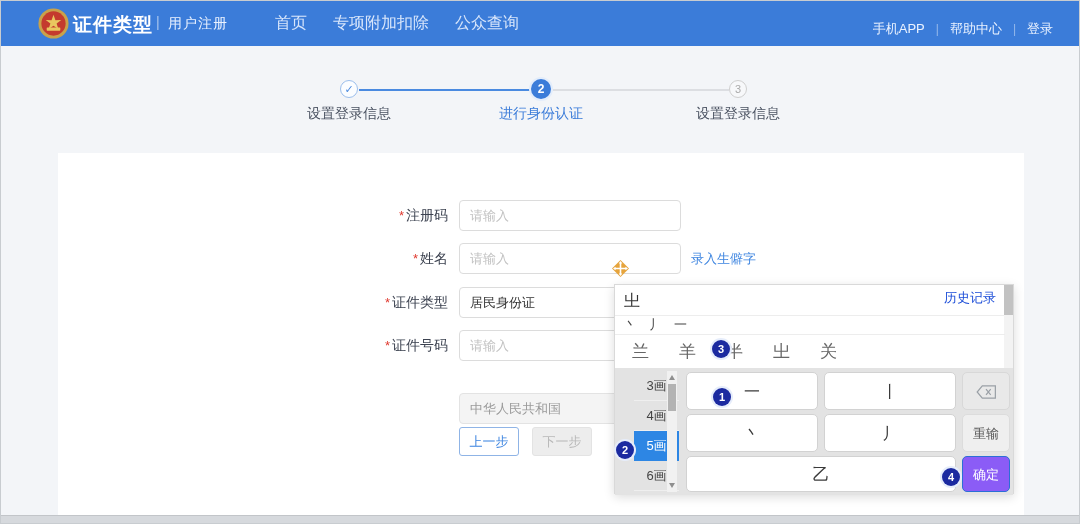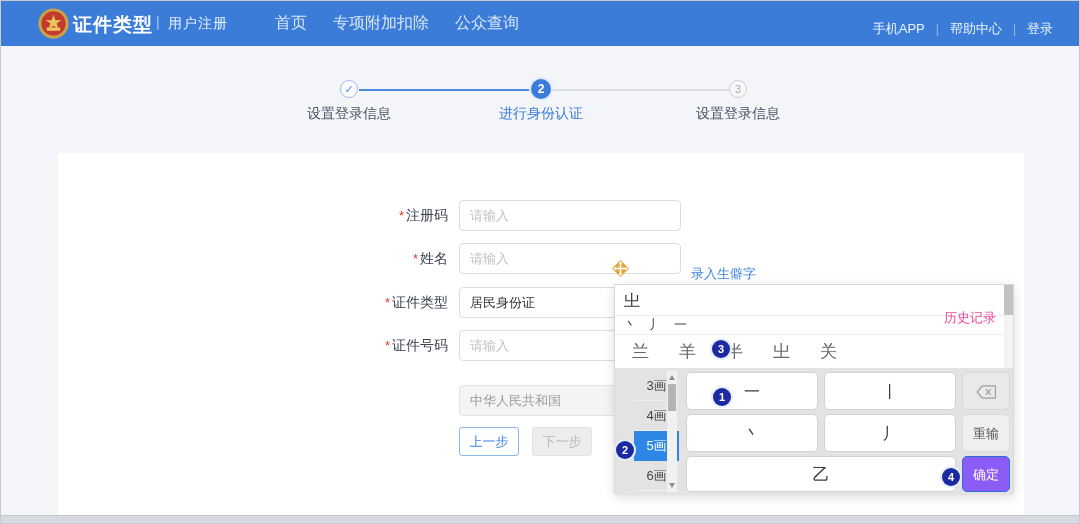--- a/index.html
+++ b/index.html
@@ -32,30 +32,30 @@
   .stl-3{left:667px;}
 
   
   .card{position:absolute;left:57px;top:152px;width:966px;height:362px;background:#ffffff;}
   .bottom-strip{position:absolute;left:0;bottom:0;width:100%;height:8px;background:#d6d9dd;border-top:1px solid #c2c5c9;}
   .frow-label{position:absolute;left:320px;width:127px;text-align:right;font-size:14px;color:#3c4250;line-height:31px;white-space:nowrap;}
   .req{color:#e0392f;margin-right:2px;font-size:13px;}
   .finput{position:absolute;left:458px;width:222px;height:31px;border:1px solid #dcdcdc;border-radius:4px;padding:0 10px;font-size:13px;color:#333;background:#fff;font-family:inherit;outline:none;}
   .finput::placeholder{color:#c2c2c2;}
   .finput.disabled{background:#f4f4f4;color:#9a9a9a;border-color:#e3e3e3;}
-  .rare-link{position:absolute;left:690px;top:264px;font-size:13px;color:#3e85e0;cursor:pointer;}
+  .rare-link{position:absolute;left:690px;top:249px;font-size:13px;color:#3e85e0;cursor:pointer;}
   .btn{position:absolute;top:426px;width:60px;height:29px;border-radius:3px;font-size:13px;text-align:center;line-height:27px;cursor:pointer;font-family:inherit;}
   .btn-prev{left:458px;background:#fff;border:1px solid #8fb4e6;color:#3e85e0;}
   .btn-next{left:531px;background:#ededed;border:1px solid #e3e3e3;color:#b8b8b8;}
 
   
   .ime{position:absolute;left:613px;top:283px;width:400px;height:210px;background:#fff;border:1px solid #d9d9d9;box-shadow:0 3px 10px rgba(0,0,0,.14);z-index:10;}
   .ime-compbar{position:absolute;left:0;top:0;width:100%;height:31px;border-bottom:1px solid #ededed;}
   .ime-char{position:absolute;left:9px;top:6px;font-size:16px;color:#333;}
-  .ime-history{position:absolute;right:17px;top:24px;font-size:13px;color:#ec4899;cursor:pointer;}
+  .ime-history{position:absolute;right:17px;top:4px;font-size:13px;color:#1d4ed8;cursor:pointer;}
   .ime-vscroll{position:absolute;right:0;top:0;width:9px;height:83px;background:#f3f3f3;}
   .ime-vthumb{position:absolute;right:0;top:0;width:9px;height:30px;background:#c2c2c2;}
   .ime-strokes{position:absolute;left:0;top:31px;width:390px;height:19px;border-bottom:1px solid #ededed;display:flex;gap:12px;padding-left:9px;align-items:center;}
   .ime-strokes span{font-size:13px;color:#444;}
   .ime-cands{position:absolute;left:0;top:50px;width:390px;height:33px;display:flex;align-items:center;gap:30px;padding-left:17px;}
   .cand{font-size:17px;color:#666;cursor:pointer;}
   .ime-kb{position:absolute;left:0;top:83px;width:100%;height:127px;background:#e3e3e3;}
   .sc-list{position:absolute;left:19px;top:3px;width:45px;}
   .sc-item{width:45px;height:30px;font-size:13px;color:#444;text-align:center;line-height:30px;border-bottom:1px solid #efefef;cursor:pointer;}
   .sc-item.sel{background:#2d86e4;color:#ffffff;border-bottom:none;}
@@ -125,21 +125,21 @@
   <div class="frow-label" style="top:242px;"><span class="req">*</span><span>姓名</span></div>
   <input class="finput" style="top: 242px;" placeholder="请输入">
   <span class="rare-link">录入生僻字</span>
 
   <div class="frow-label" style="top:286px;"><span class="req">*</span><span>证件类型</span></div>
   <input class="finput" style="top: 286px;" value="居民身份证">
 
   <div class="frow-label" style="top:329px;"><span class="req">*</span><span>证件号码</span></div>
   <input class="finput" style="top: 329px;" placeholder="请输入">
 
-  <input class="finput disabled" style="top: 384px;" disabled="" value="中华人民共和国">
+  <input class="finput disabled" style="top: 392px;" disabled="" value="中华人民共和国">
 
   <div class="btn btn-prev">上一步</div>
   <div class="btn btn-next">下一步</div>
 
   <svg class="move-icon" viewBox="0 0 21 21">
     <rect x="4.5" y="4.5" width="12" height="12" transform="rotate(45 10.5 10.5)" fill="#e6a43c"></rect>
     <path d="M10.5 4.5v12M4.5 10.5h12" stroke="#fff" stroke-width="1.6"></path>
     <path d="M10.5 3l1.8 2.6h-3.6zM10.5 18l-1.8-2.6h3.6zM3 10.5l2.6-1.8v3.6zM18 10.5l-2.6 1.8v-3.6z" fill="#fff"></path>
   </svg>
 

